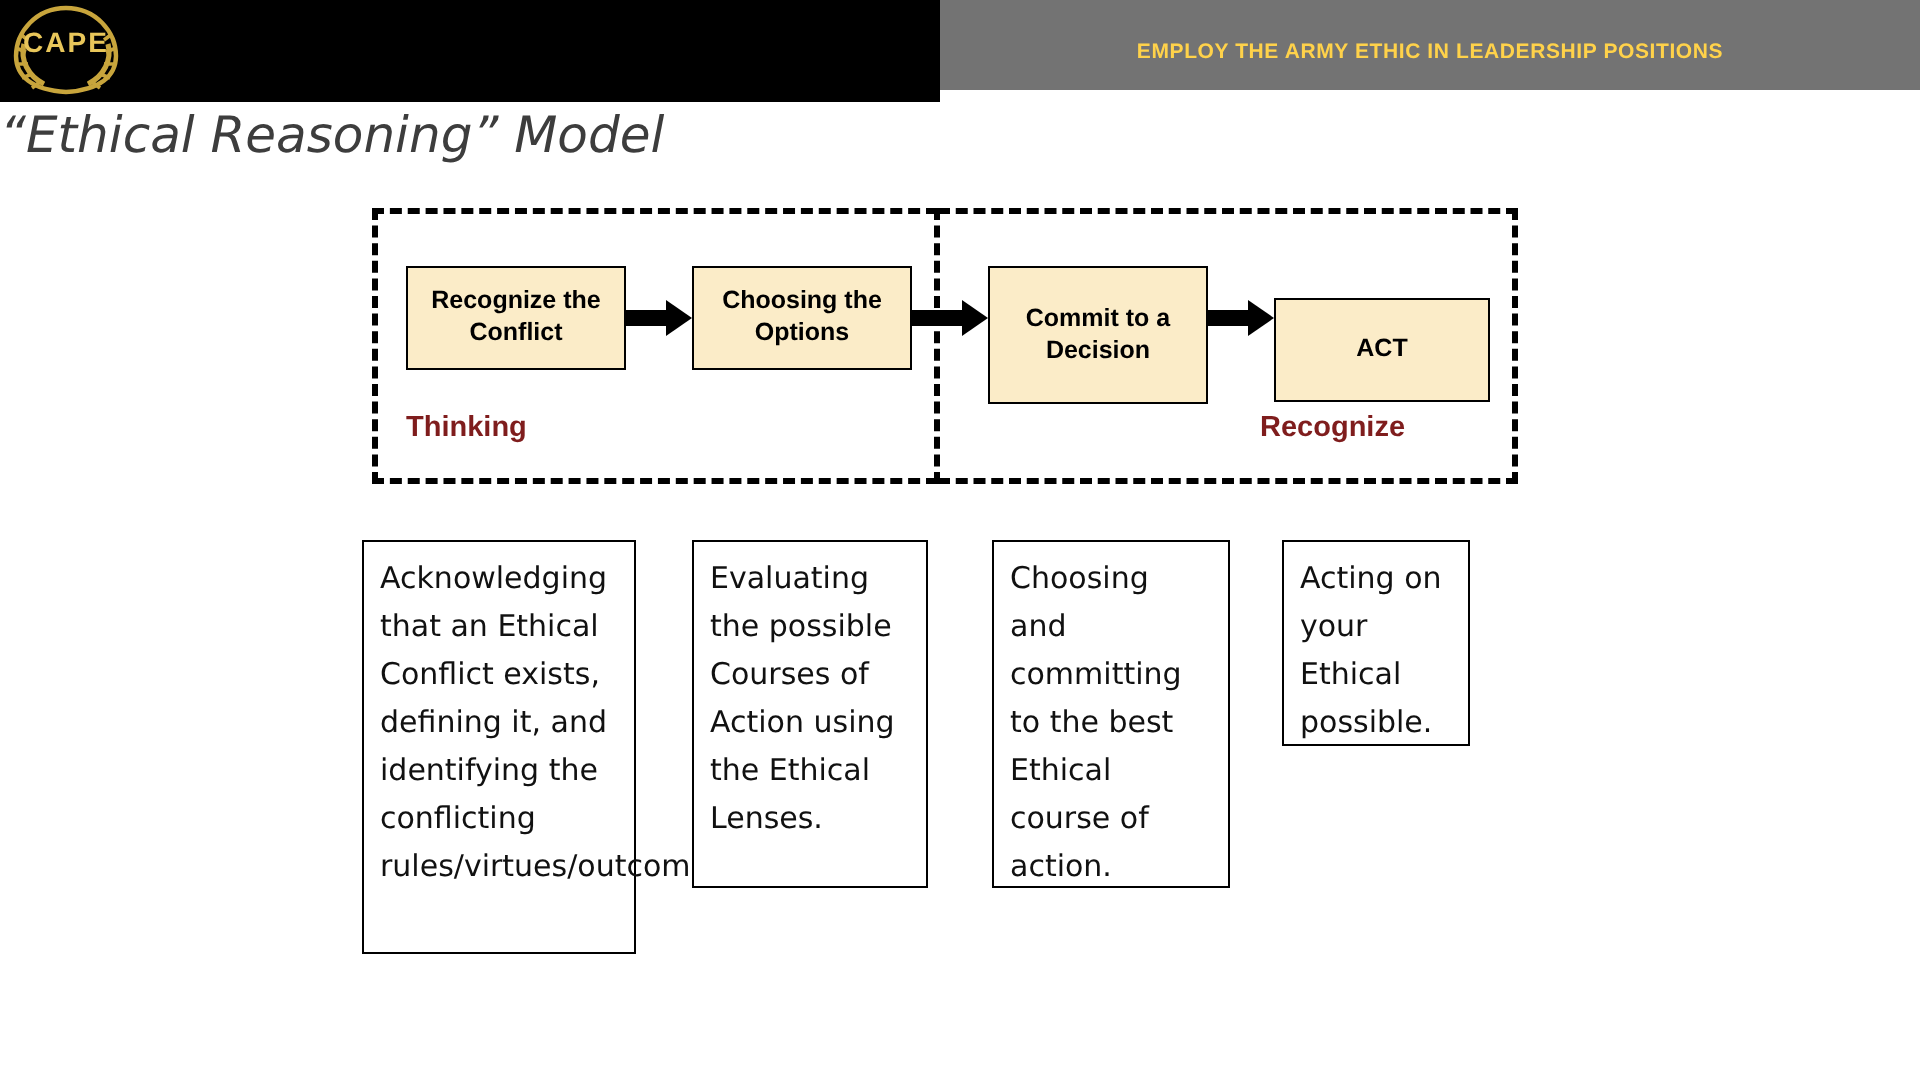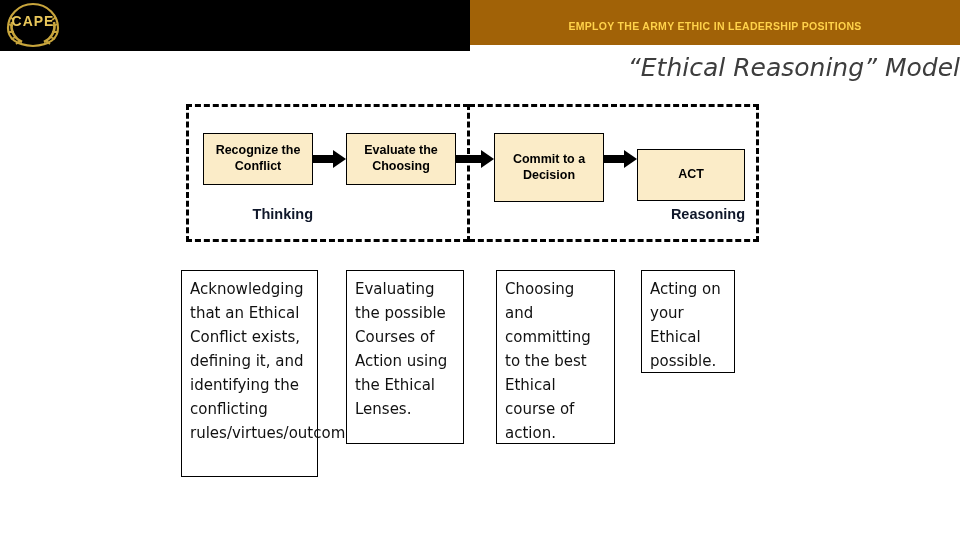--- a/index.html
+++ b/index.html
@@ -13,21 +13,21 @@
     font-family: "Liberation Sans", sans-serif;
     overflow: hidden;
     position: relative;
   }
 
   
   .header {
     position: absolute;
     left: 0; top: 0;
     width: 960px; height: 45px;
-    background: #a16207;
+    background: #737373;
   }
   .header-left {
     position: absolute;
     left: 0; top: 0;
     width: 470px; height: 51px;
     background: #000000;
   }
   .header-title {
     position: absolute;
     left: 470px; top: 0;
@@ -49,21 +49,21 @@
     position: absolute;
     left: 2px; top: 0px;
     width: 62px; height: 50px;
   }
 
   
   .slide-title {
     position: absolute;
     left: 0; top: 53px;
     width: 960px;
-    text-align: right;
+    text-align: left;
     font-size: 25px;
     font-style: italic;
     color: #3d3d3d;
     font-family: "DejaVu Sans", sans-serif;
   }
 
   
   .dashed-box {
     position: absolute;
     border: 3px dashed #000000;
@@ -127,22 +127,22 @@
   #arrow-2 .head { left: 25px; }
   #arrow-3 { left: 604px; width: 33px; }
   #arrow-3 .shaft { width: 20px; }
   #arrow-3 .head { left: 20px; }
 
   
   .group-label {
     position: absolute;
     font-size: 14.5px;
     font-weight: bold;
-    color: #0f172a;
-    text-align: right;
+    color: #7f1d1d;
+    text-align: left;
   }
   #label-thinking { left: 203px; top: 206px; width: 110px; }
   #label-motivation { left: 630px; top: 206px; width: 115px; }
 
   
   .desc {
     position: absolute;
     background: #ffffff;
     border: 1px solid #000000;
     box-sizing: border-box;
@@ -177,36 +177,36 @@
   <div class="header-title">EMPLOY THE ARMY ETHIC IN LEADERSHIP POSITIONS</div>
 </div>
 
 <div class="slide-title">“Ethical Reasoning” Model</div>
 
 <div class="dashed-box" id="dash-thinking"></div>
 <div class="dashed-box" id="dash-motivation"></div>
 <div class="dash-divider"></div>
 
 <div class="step" id="step-1">Recognize the  Conflict</div>
-<div class="step" id="step-2">Evaluate the Choosing</div>
+<div class="step" id="step-2">Choosing the Options</div>
 <div class="step" id="step-3">Commit to a Decision</div>
 <div class="step" id="step-4">ACT</div>
 
 <div class="arrow" id="arrow-1">
   <div class="shaft"></div>
   <div class="head"></div>
 </div>
 <div class="arrow" id="arrow-2">
   <div class="shaft"></div>
   <div class="head"></div>
 </div>
 <div class="arrow" id="arrow-3">
   <div class="shaft"></div>
   <div class="head"></div>
 </div>
 
 <div class="group-label" id="label-thinking">Thinking</div>
-<div class="group-label" id="label-motivation">Reasoning</div>
+<div class="group-label" id="label-motivation">Recognize</div>
 
 <div class="desc" id="desc-1">Acknowledging that an Ethical Conflict exists, defining it, and identifying the conflicting rules/virtues/outcomes/etc.</div>
 <div class="desc" id="desc-2">Evaluating the possible Courses of Action using the Ethical Lenses.</div>
 <div class="desc" id="desc-3">Choosing and committing to the best Ethical course of action.</div>
 <div class="desc" id="desc-4">Acting on your Ethical possible.</div>
 
 </body></html>

